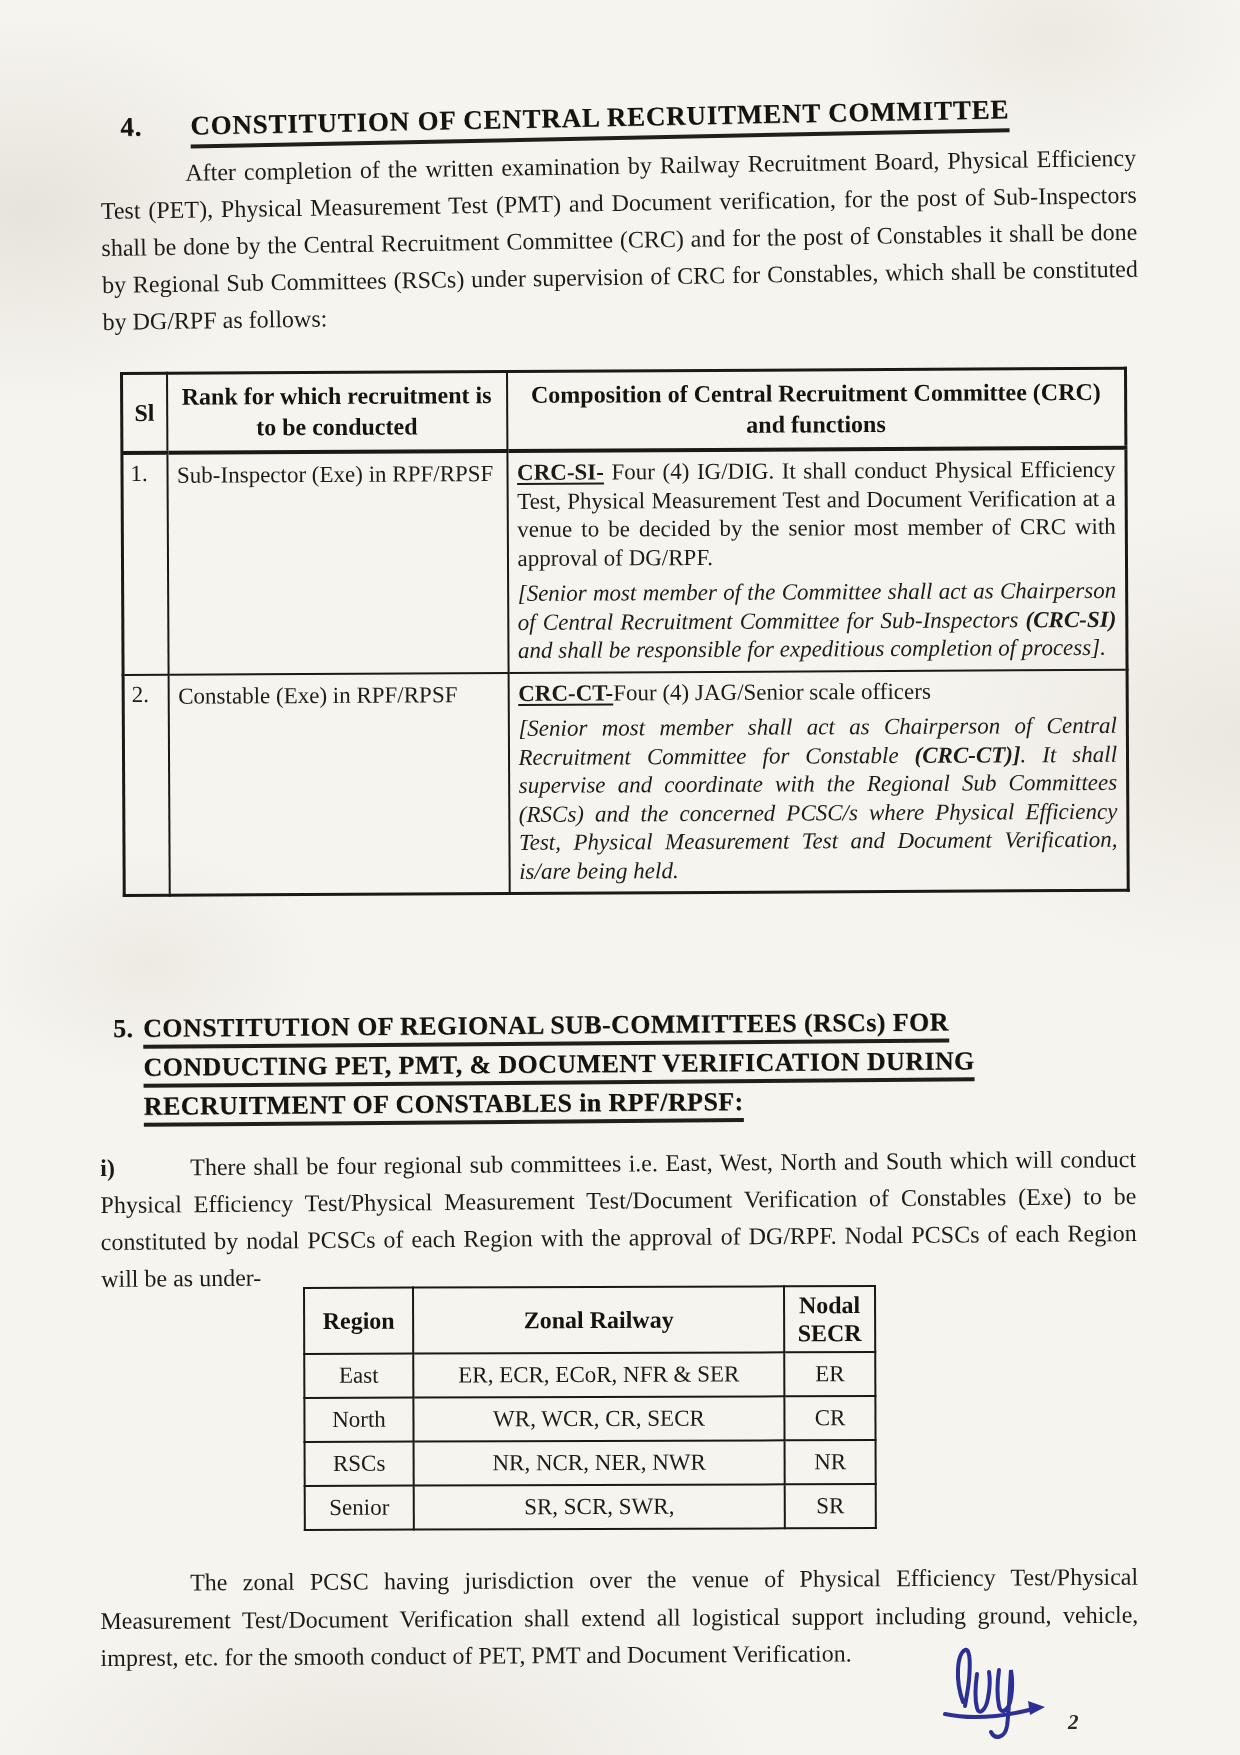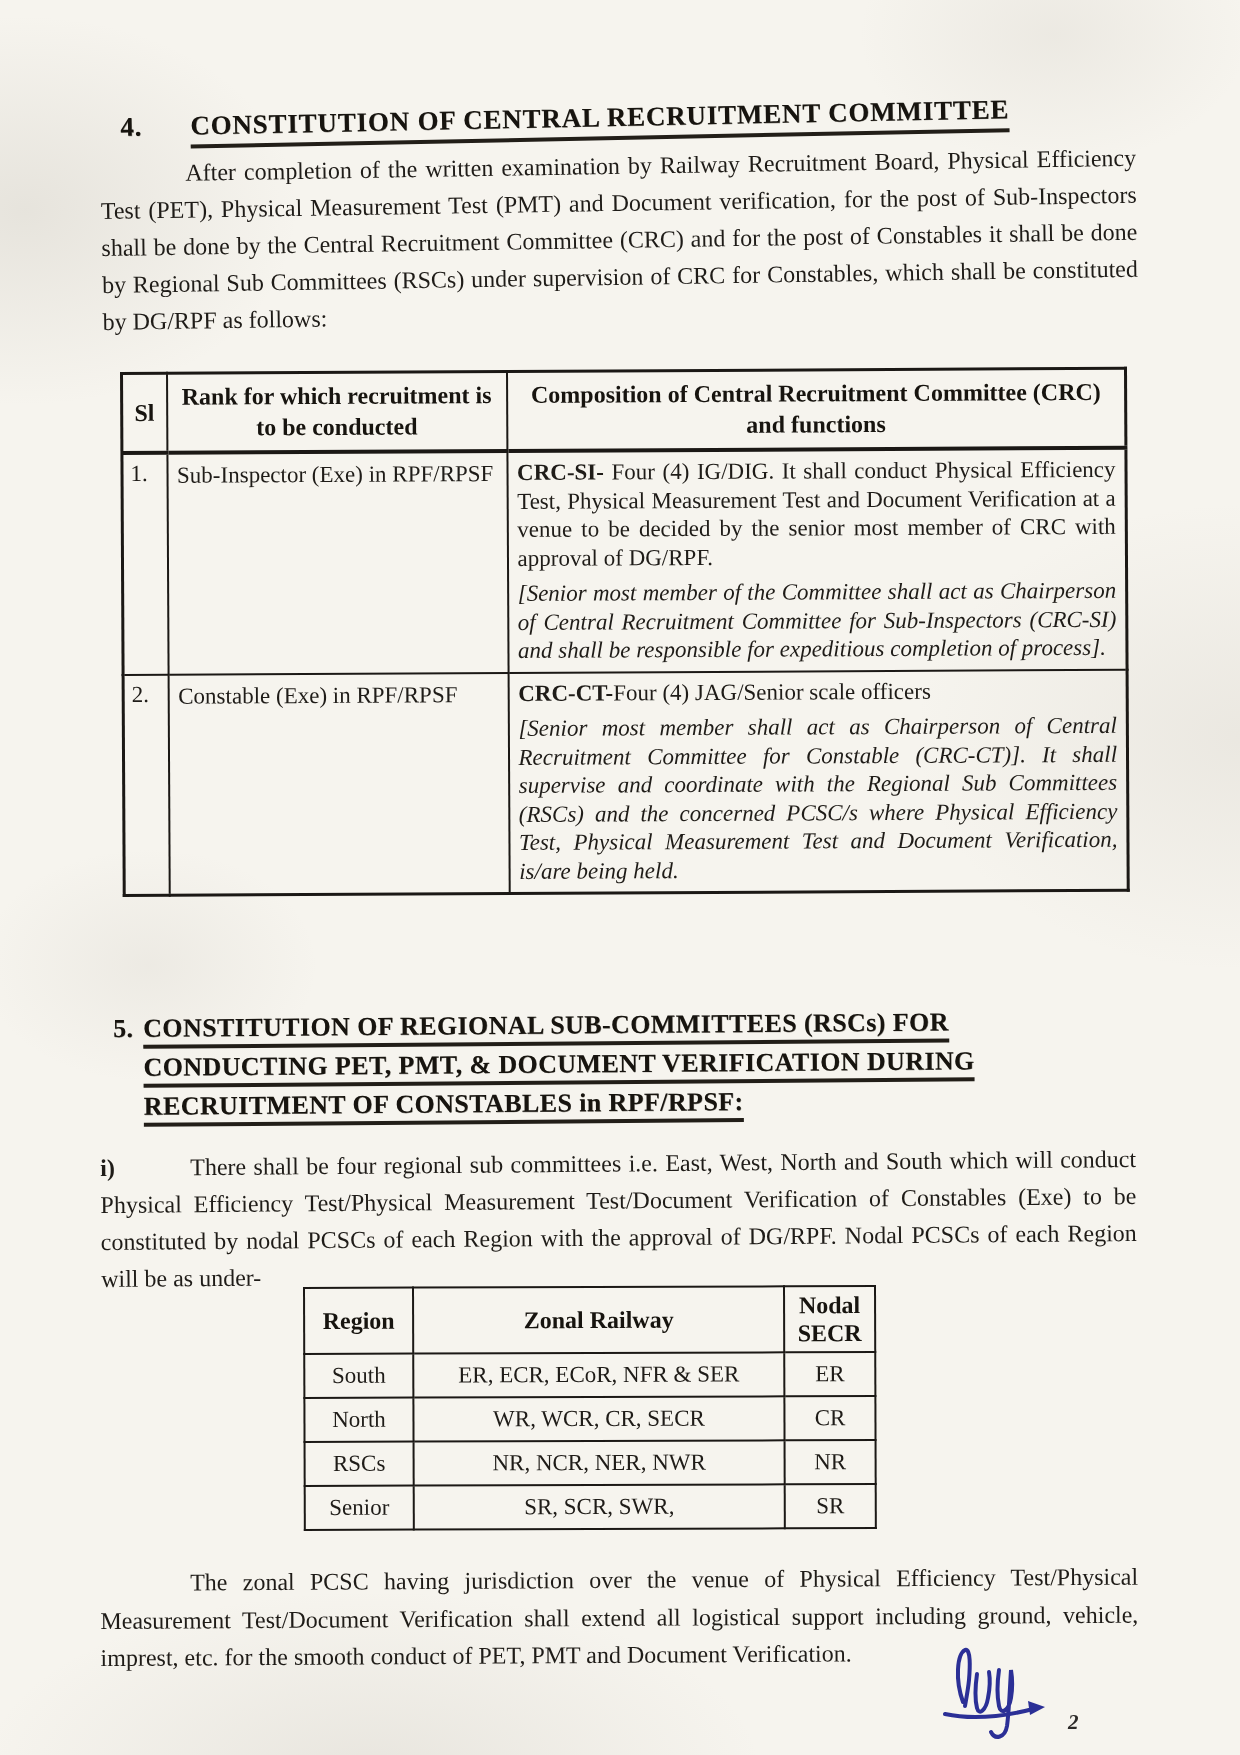--- a/index.html
+++ b/index.html
@@ -33,22 +33,22 @@
   .crc,.crc th,.crc td{border:2px solid #1b1815;}
   .crc{border-width:3px;}
   .crc th{font-size:24px;font-weight:bold;text-align:center;line-height:31px;
           padding:7px 4px;border-bottom-width:4px;color:#17140f;}
   .crc td{vertical-align:top;padding:6px 9px;}
   .crc td.sl{padding-left:7px;}
   .crc td.rank{text-align:justify;line-height:30px;}
   .crc td.comp{text-align:justify;line-height:28.5px;}
   .comp p{margin:0;}
   .comp .note{margin-top:7px;font-style:italic;}
-  .comp .lead{font-weight:bold;text-decoration-thickness:2px;text-underline-offset:3px;}
-  .comp .nb{font-weight:normal;}
+  .comp .lead{font-weight:bold;text-decoration:underline;text-decoration-thickness:2px;text-underline-offset:3px;}
+  .comp .nb{font-weight:bold;}
   
   .h5{top:1012px;left:113px;font-weight:bold;font-size:26px;letter-spacing:0.4px;
       transform:rotate(-0.45deg);color:#17140f;text-shadow:0.4px 0.4px 0 rgba(25,20,12,0.45);}
   .h5line{margin-bottom:5px;line-height:34px;}
   .h5 .hnum5{display:inline-block;width:30px;}
   .h5 .u{border-bottom:4px solid #221e18;padding-bottom:2px;}
   .h5 .ind{margin-left:30px;}
   
   .pi{top:1150px;left:100px;width:1036px;transform:rotate(-0.5deg);}
   .pi .ilabel{display:inline-block;width:90px;font-weight:bold;}
@@ -124,21 +124,21 @@
       </colgroup>
     <thead>
       <tr>
         <th>Region</th>
         <th>Zonal Railway</th>
         <th>Nodal SECR</th>
       </tr>
     </thead>
     <tbody>
       <tr>
-        <td>South</td>
+        <td>East</td>
         <td>ER, ECR, ECoR, NFR &amp; SER</td>
         <td>ER</td>
       </tr>
       <tr>
         <td>North</td>
         <td>WR, WCR, CR, SECR</td>
         <td>CR</td>
       </tr>
       <tr>
         <td>RSCs</td>

